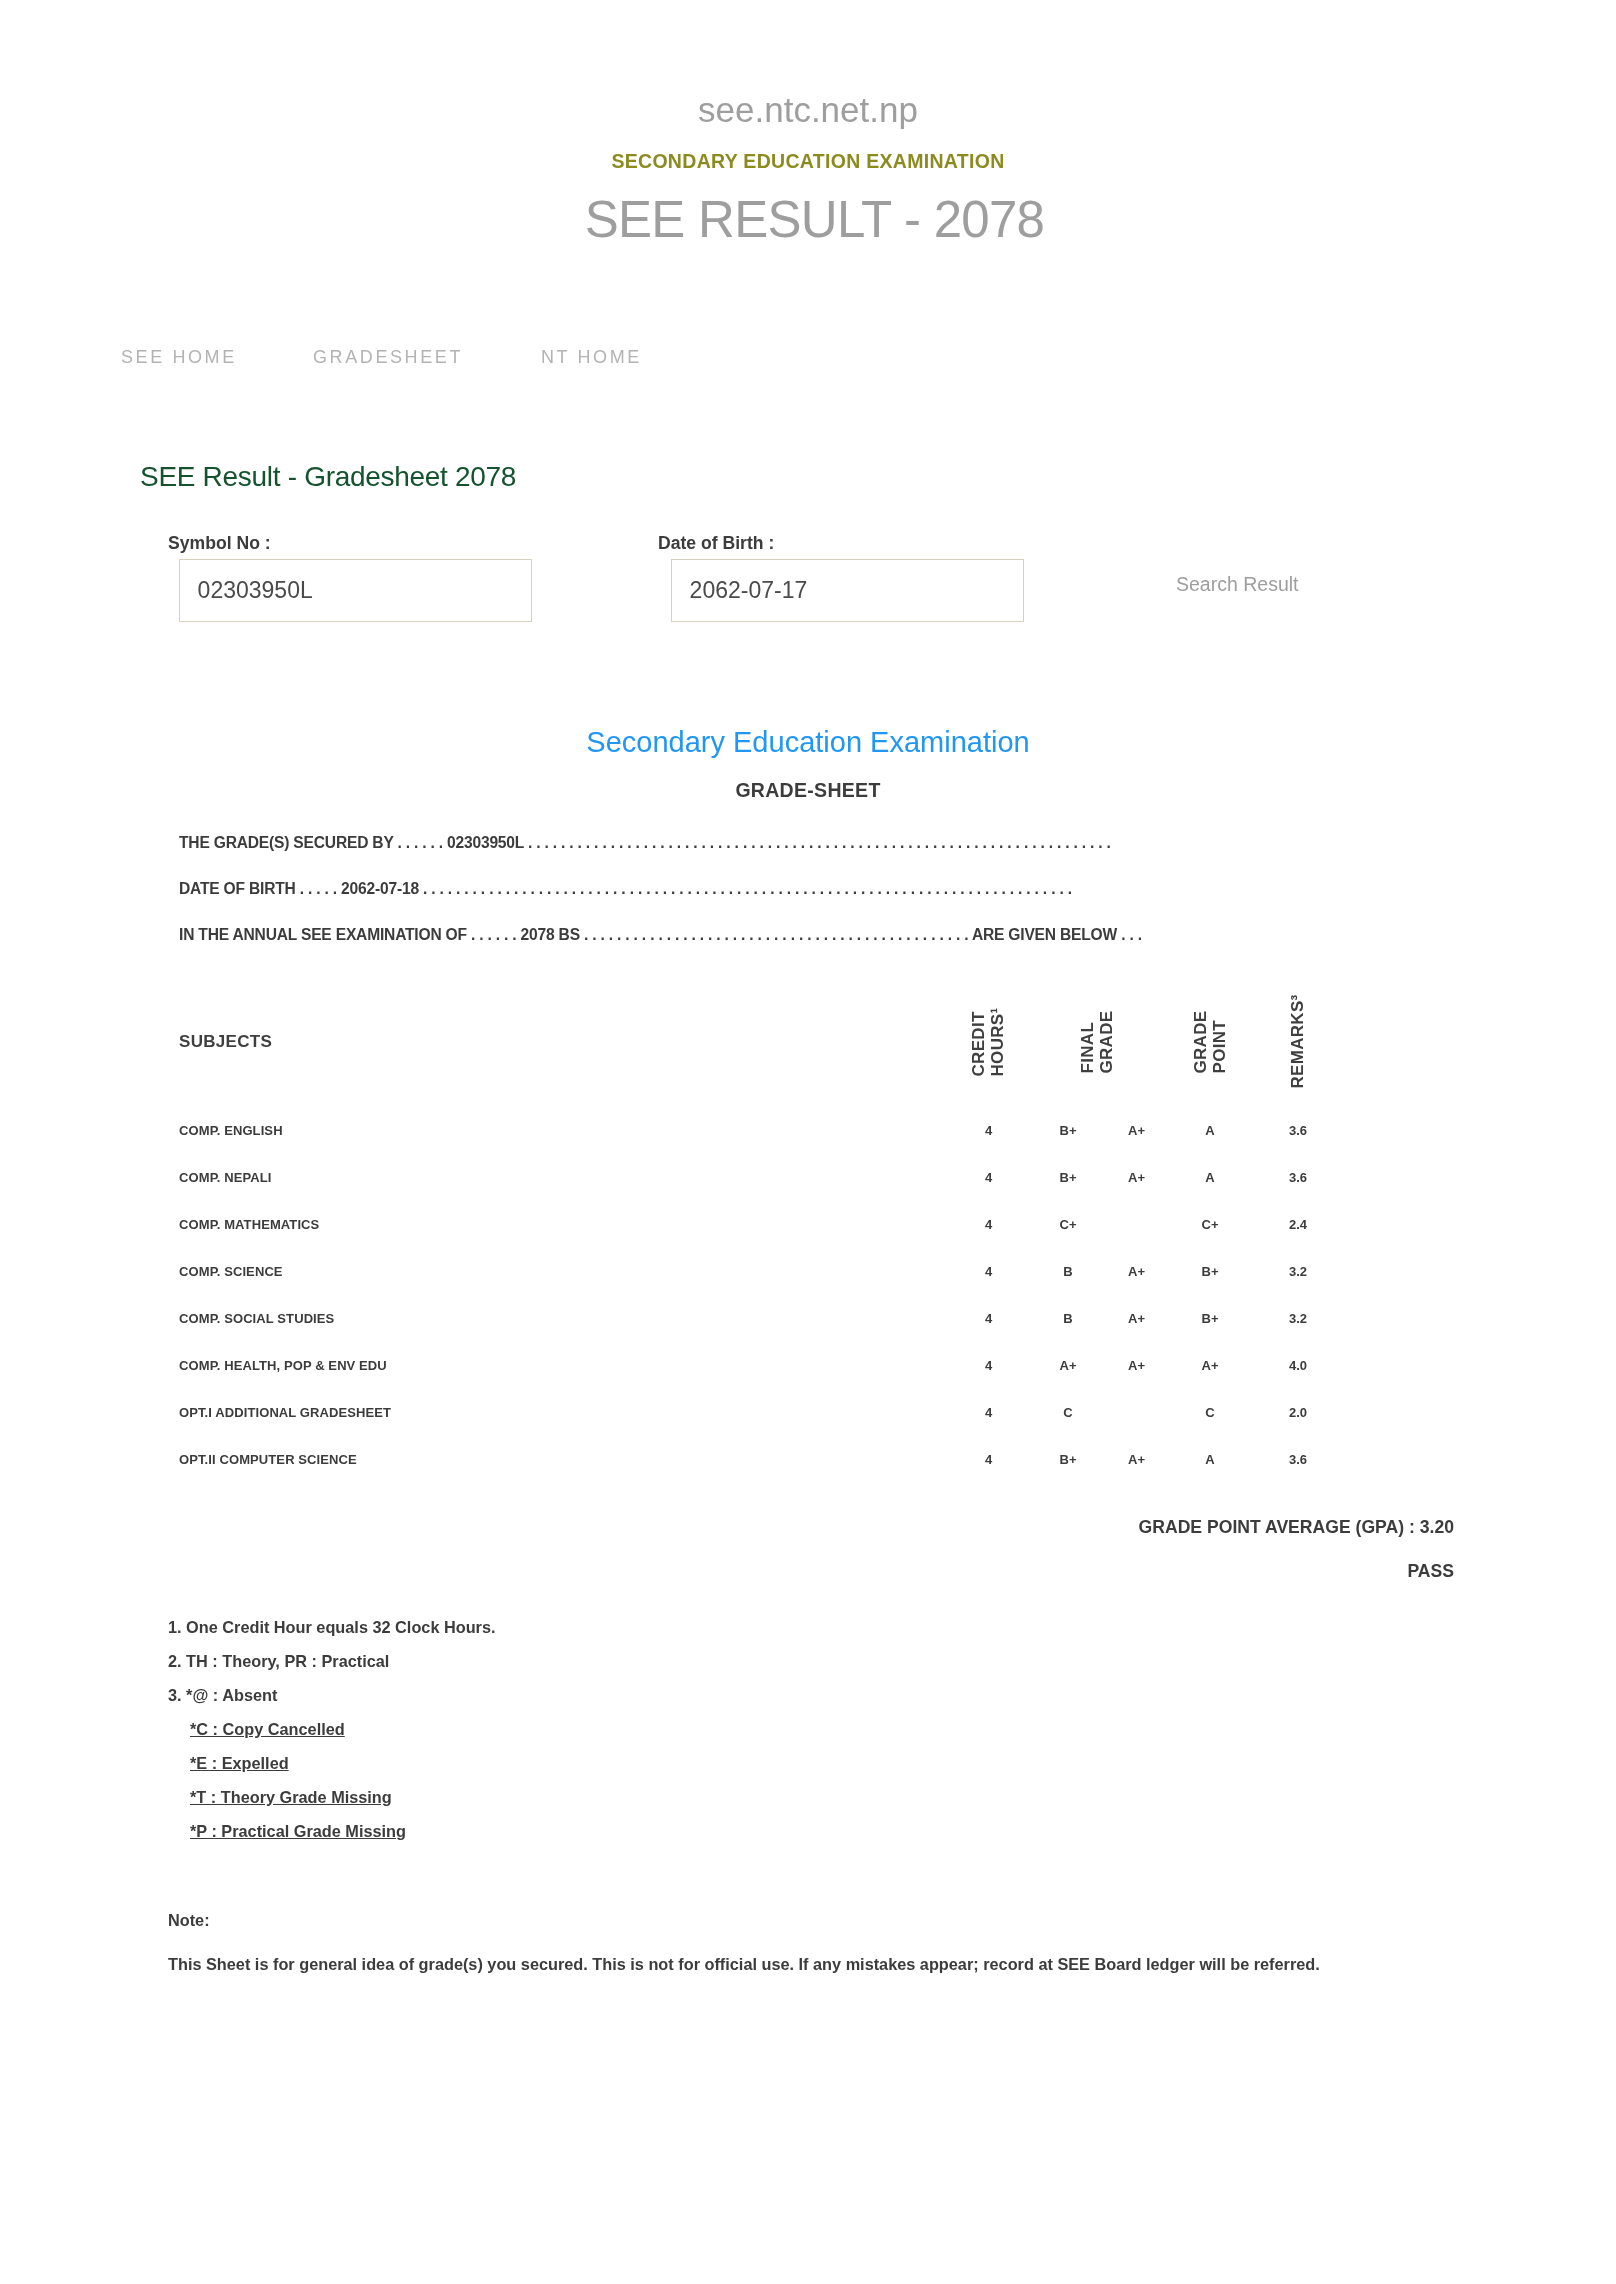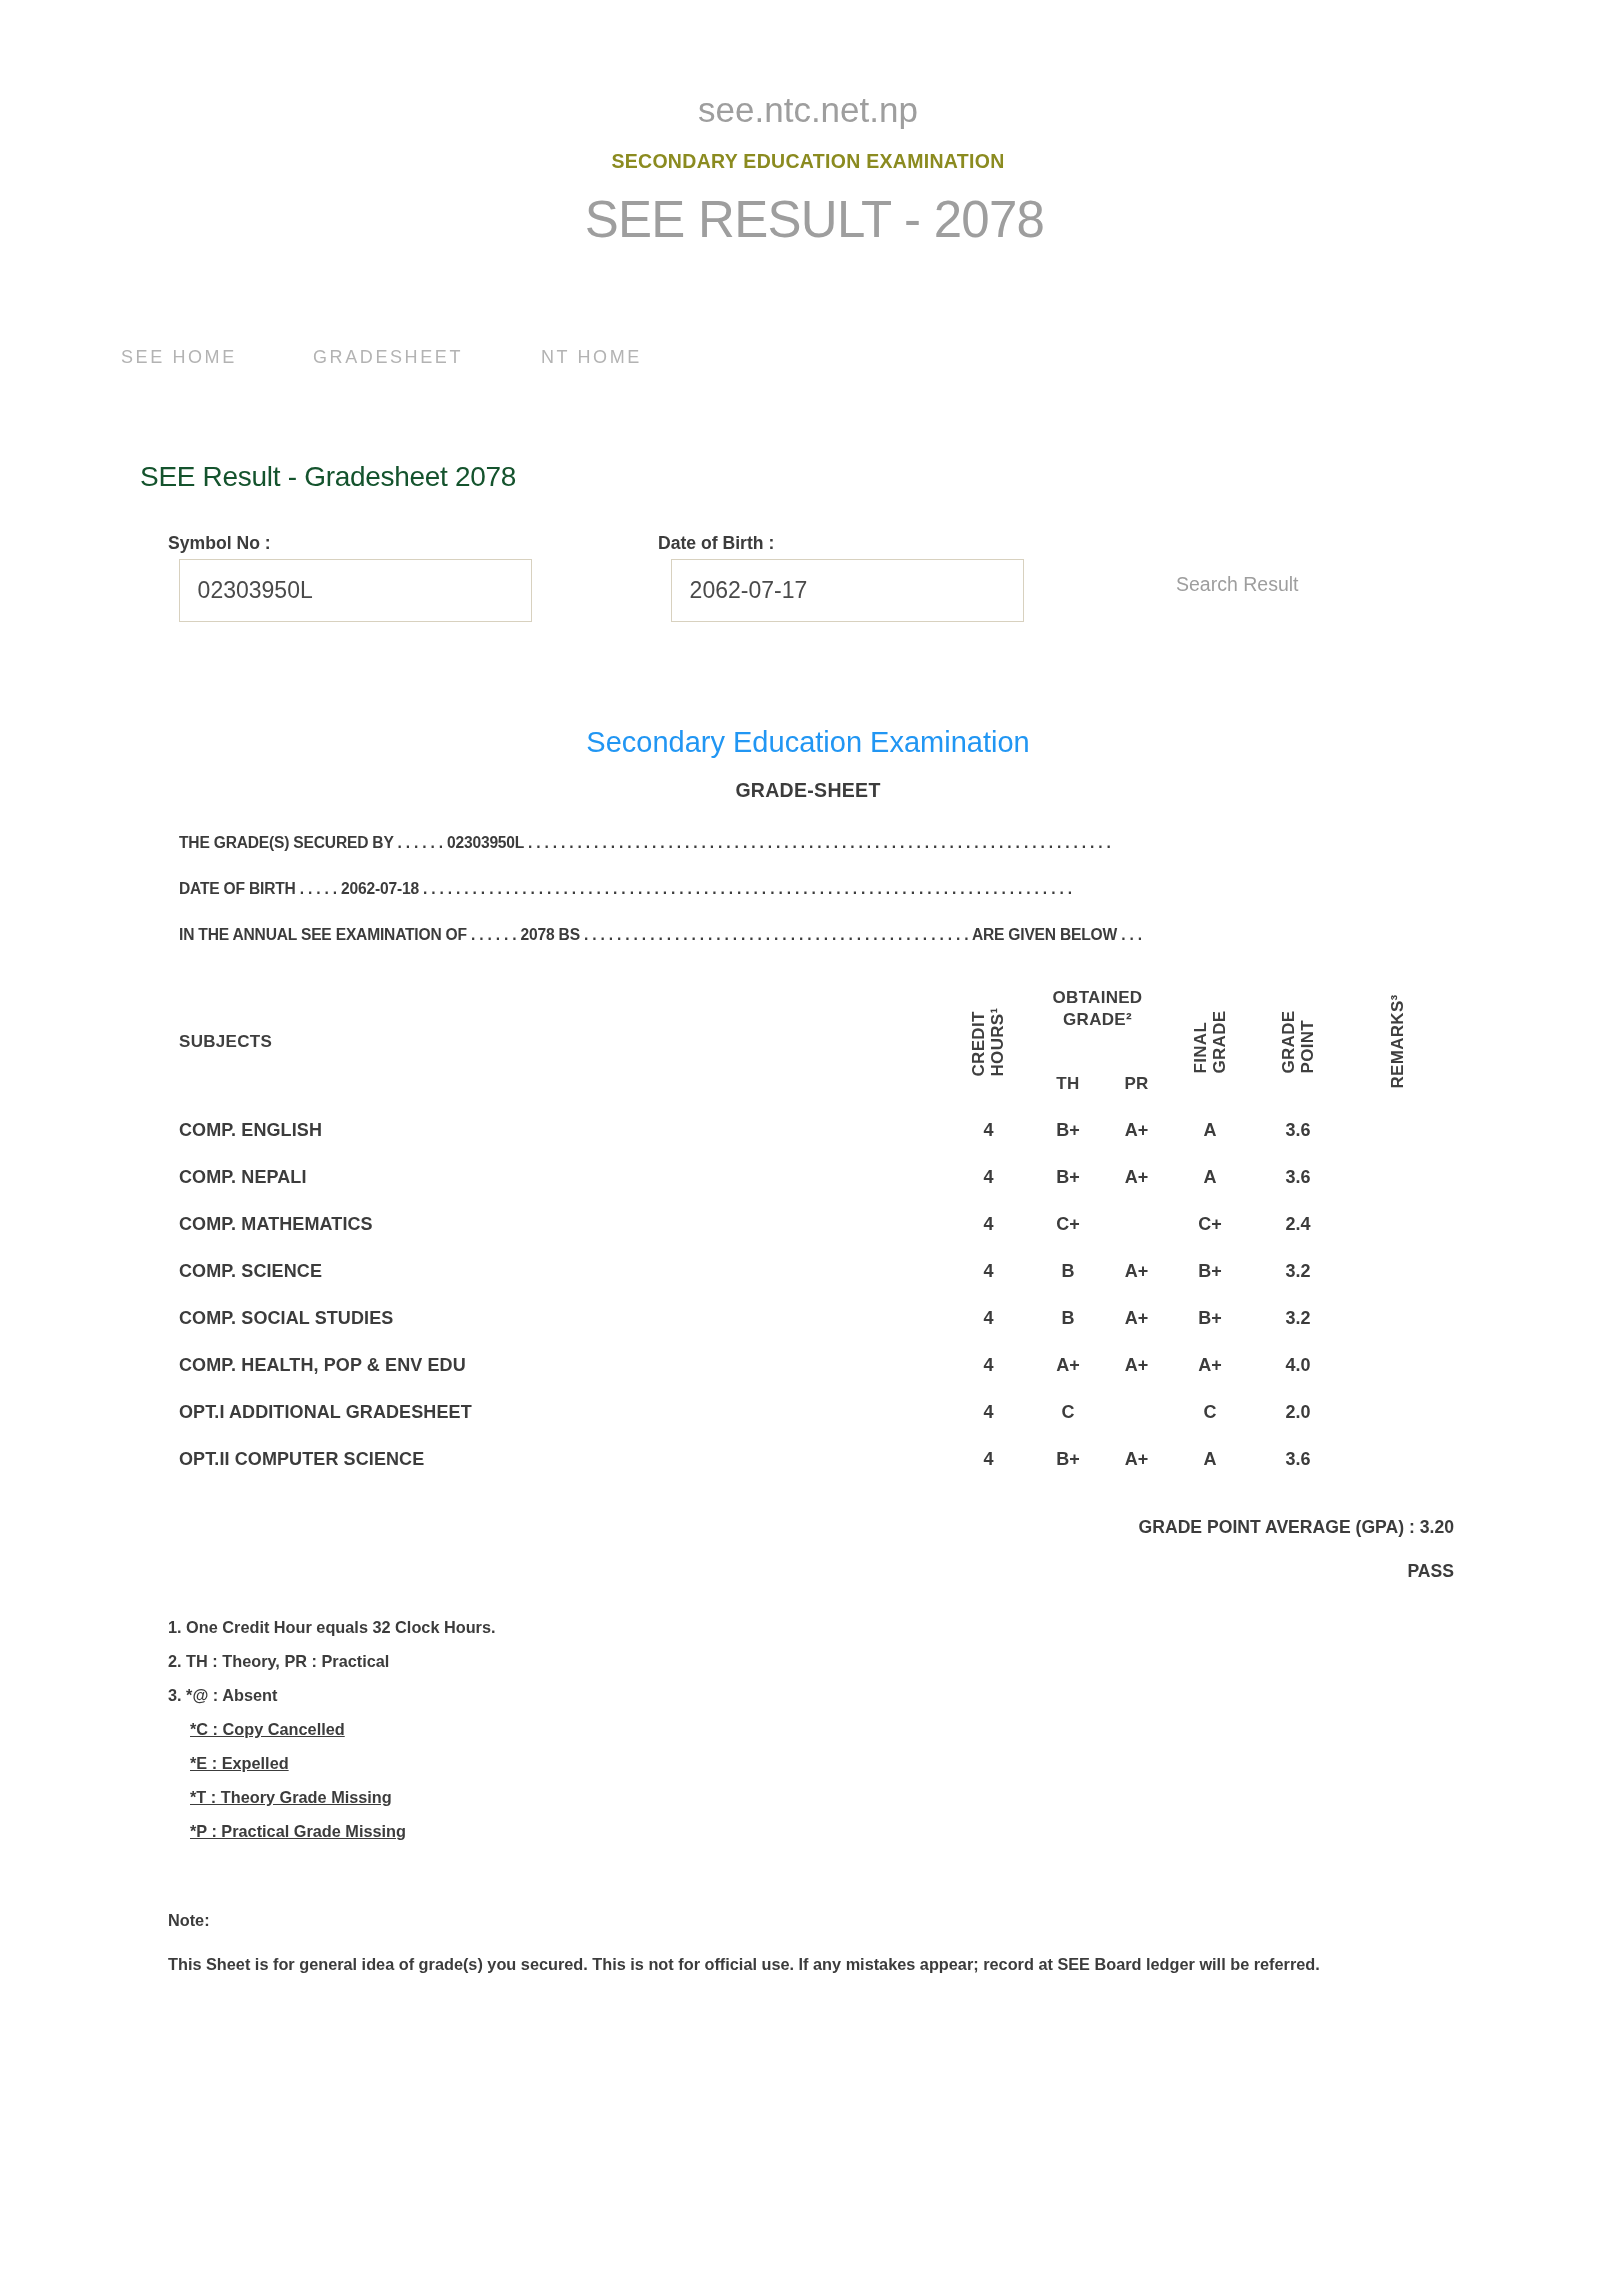--- a/index.html
+++ b/index.html
@@ -51,21 +51,21 @@
          font-size:17px; font-weight:700; line-height:1.12; letter-spacing:0.3px; }
   .hc-obtained { flex-direction:column; justify-content:space-between !important;
                  padding-top:10.4px; padding-bottom:13px; }
   .obtained-label { font-size:17px; font-weight:700; text-align:center; white-space:pre-line;
                     line-height:1.25; letter-spacing:0.3px; }
   .thpr { display:grid; grid-template-columns:78px 59px; width:100%; }
   .thpr span { text-align:center; font-size:17px; font-weight:700; letter-spacing:0.3px; }
 
   .t-row { display:grid; grid-template-columns:769px 81px 78px 59px 88px 88px 112px;
            height:47px; align-items:center; }
-  .t-row .c { text-align:center; font-size:18px; font-weight:700; color:#3c3c3c; }
+  .t-row .c { text-align:center; font-size:13px; font-weight:700; color:#3c3c3c; }
   .t-row .c-subject { text-align:left; letter-spacing:0.1px; }
 
   .gpa-line { position:absolute; top:1517px; right:162px; font-size:17.6px; font-weight:700; color:#3c3c3c; }
   .pass-line { position:absolute; top:1561px; right:162px; font-size:17.6px; font-weight:700; color:#3c3c3c; }
 
   
   .footnotes { position:absolute; left:168px; top:1610px; }
   .footnotes div { font-size:16.3px; font-weight:700; color:#3c3c3c; line-height:34px; }
   .footnotes div.indent { padding-left:22px;text-decoration:underline; }
   .note-label { position:absolute; left:168px; top:1911px; font-size:16.3px; font-weight:700; color:#3c3c3c; }
@@ -103,28 +103,20 @@
 
   <div class="gs-table">
     <div class="t-head">
       <div class="hc hc-subjects">
           <span>SUBJECTS</span>
         </div>
       <div class="hc">
           <span class="rot">CREDIT
 HOURS¹</span>
         </div>
-      <div class="hc hc-obtained">
-        <span class="obtained-label">OBTAINED
-GRADE²</span>
-        <span class="thpr">
-          <span>TH</span>
-          <span>PR</span>
-        </span>
-      </div>
       <div class="hc">
           <span class="rot">FINAL
 GRADE</span>
         </div>
       <div class="hc">
           <span class="rot">GRADE
 POINT</span>
         </div>
       <div class="hc">
           <span class="rot">REMARKS³</span>

